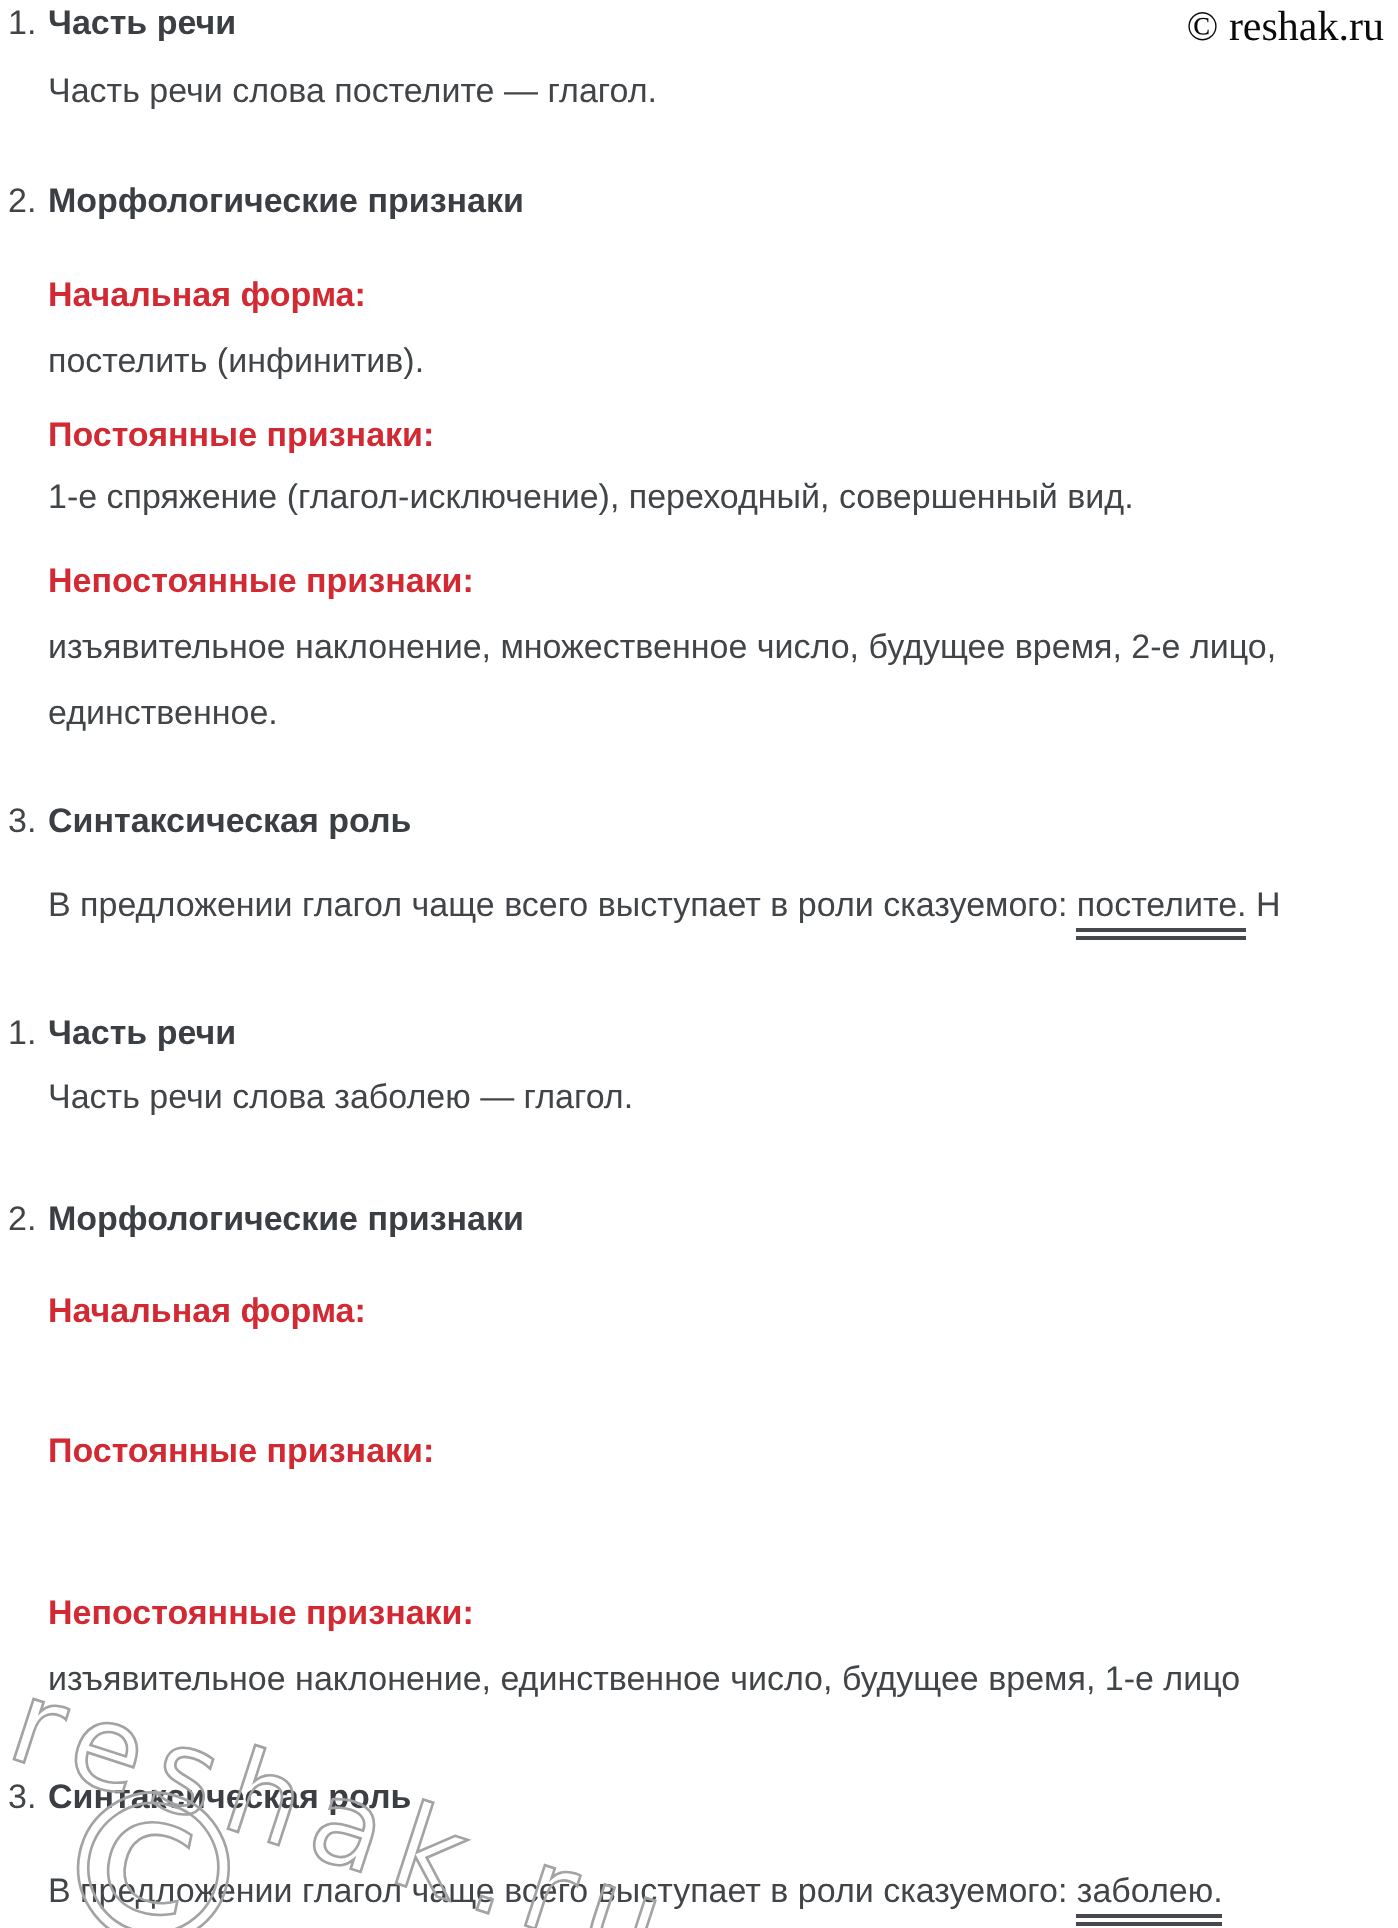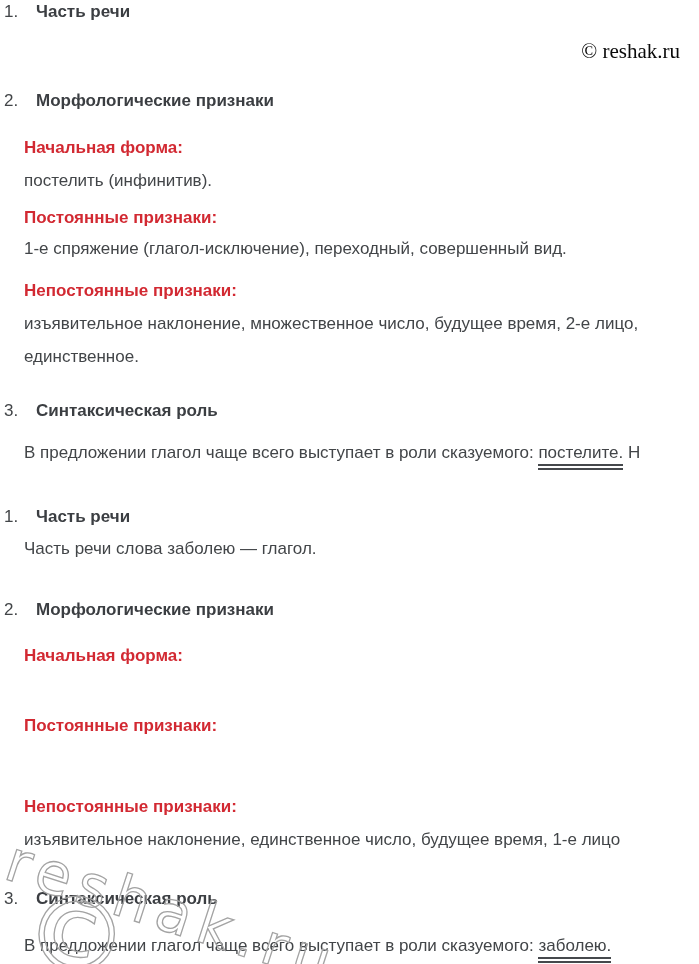--- a/index.html
+++ b/index.html
@@ -12,39 +12,38 @@
   }
   html,body{margin:0;padding:0;background:#fff;}
   .page{
     position:relative;
     width:699px;height:964px;
     overflow:hidden;
     background:var(--page-bg);
     font-family:"Liberation Sans",sans-serif;
   }
   .logo{
-    position:absolute;top:1px;right:19px;
+    position:absolute;top:1px;right:7px;
     font-family:"Liberation Serif",serif;
     font-size:21px;color:#0a0a0a;
     white-space:pre;
-    margin-top:38px;
   }
   .line{
     position:absolute;left:24px;
     font-size:17px;line-height:20px;
     color:var(--body-text);
     white-space:pre;
   }
   .heading{left:4px;}
   .heading .num{
     display:inline-block;width:20px;
     font-weight:normal;color:var(--body-text);
   }
   .heading .h-title{
-    font-weight:bold;color:var(--heading-text);margin-left:12px;
+    font-weight:bold;color:var(--heading-text);
   }
   .red{
     color:var(--red);font-weight:bold;
   }
   .predicate{
     border-bottom:6px double var(--underline);
     padding-bottom:2px;
   }
   .watermark{
     position:absolute;left:-2px;top:838px;
@@ -57,20 +56,21 @@
   }
 </style>
 </head>
 <body>
 
 <div class="page">
 
   <div class="logo">© reshak.ru</div>
 
   <div class="line heading" style="top:2px"><span class="num">1.</span><span class="h-title">Часть речи</span></div>
+  <div class="line" style="top:36px">Часть речи слова постелите — глагол.</div>
 
   <div class="line heading" style="top:91px"><span class="num">2.</span><span class="h-title">Морфологические признаки</span></div>
 
   <div class="line red" style="top:138px">Начальная форма:</div>
   <div class="line" style="top:171px">постелить (инфинитив).</div>
 
   <div class="line red" style="top:208px">Постоянные признаки:</div>
   <div class="line" style="top:239px">1-е спряжение (глагол-исключение), переходный, совершенный вид.</div>
 
   <div class="line red" style="top:281px">Непостоянные признаки:</div>

